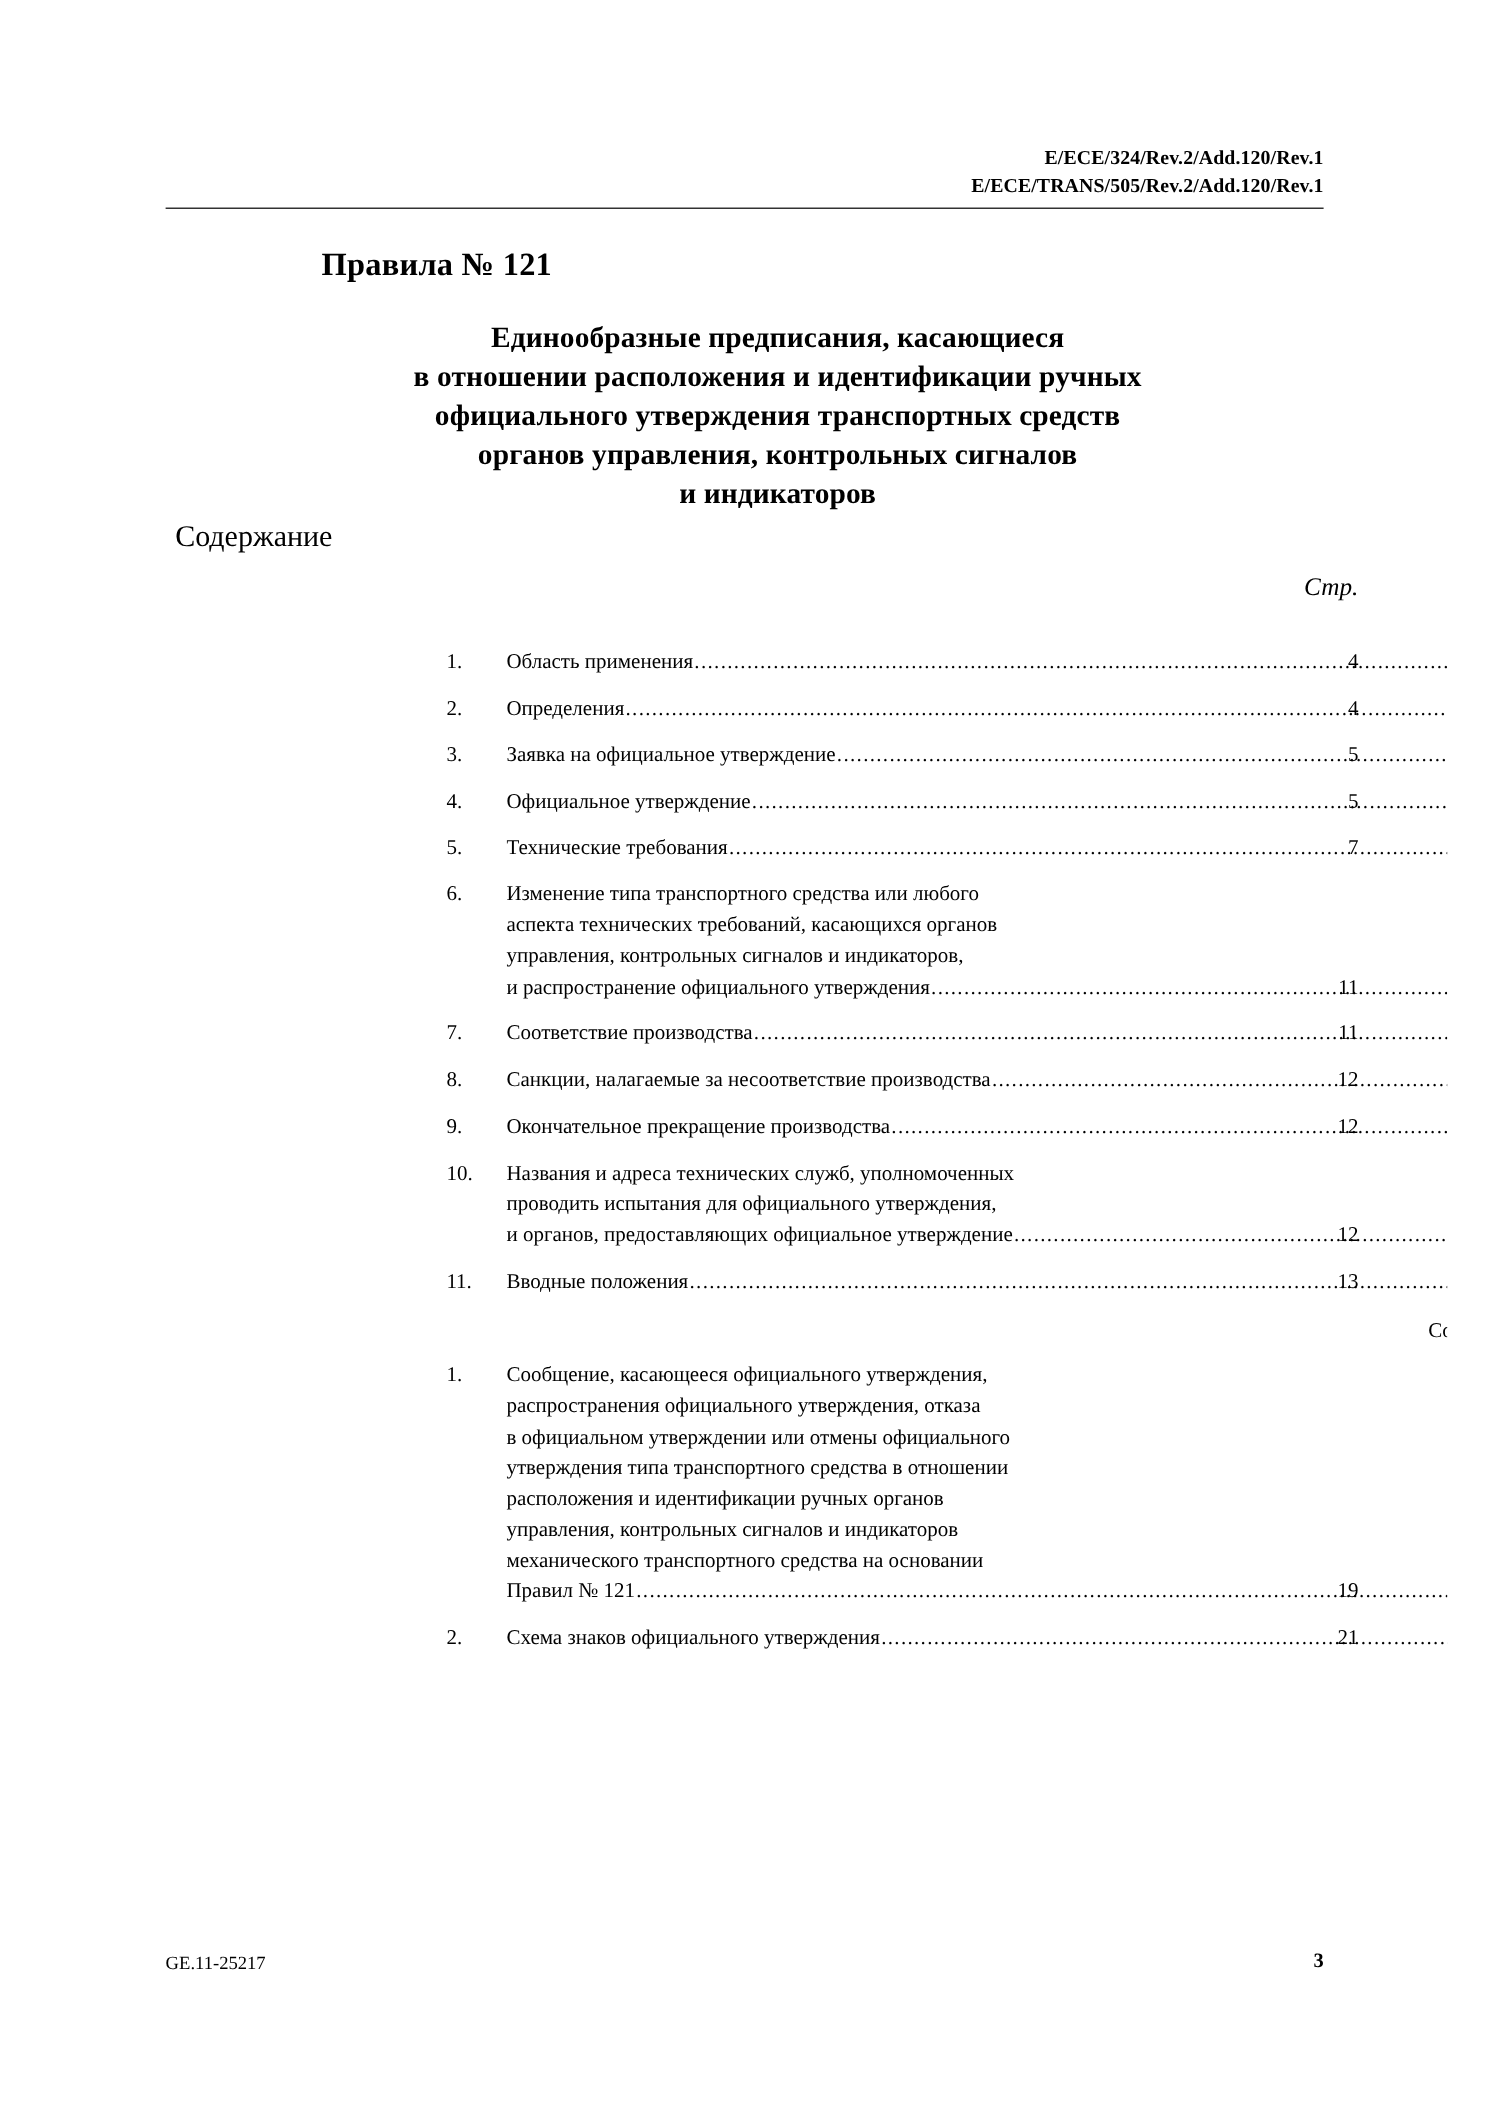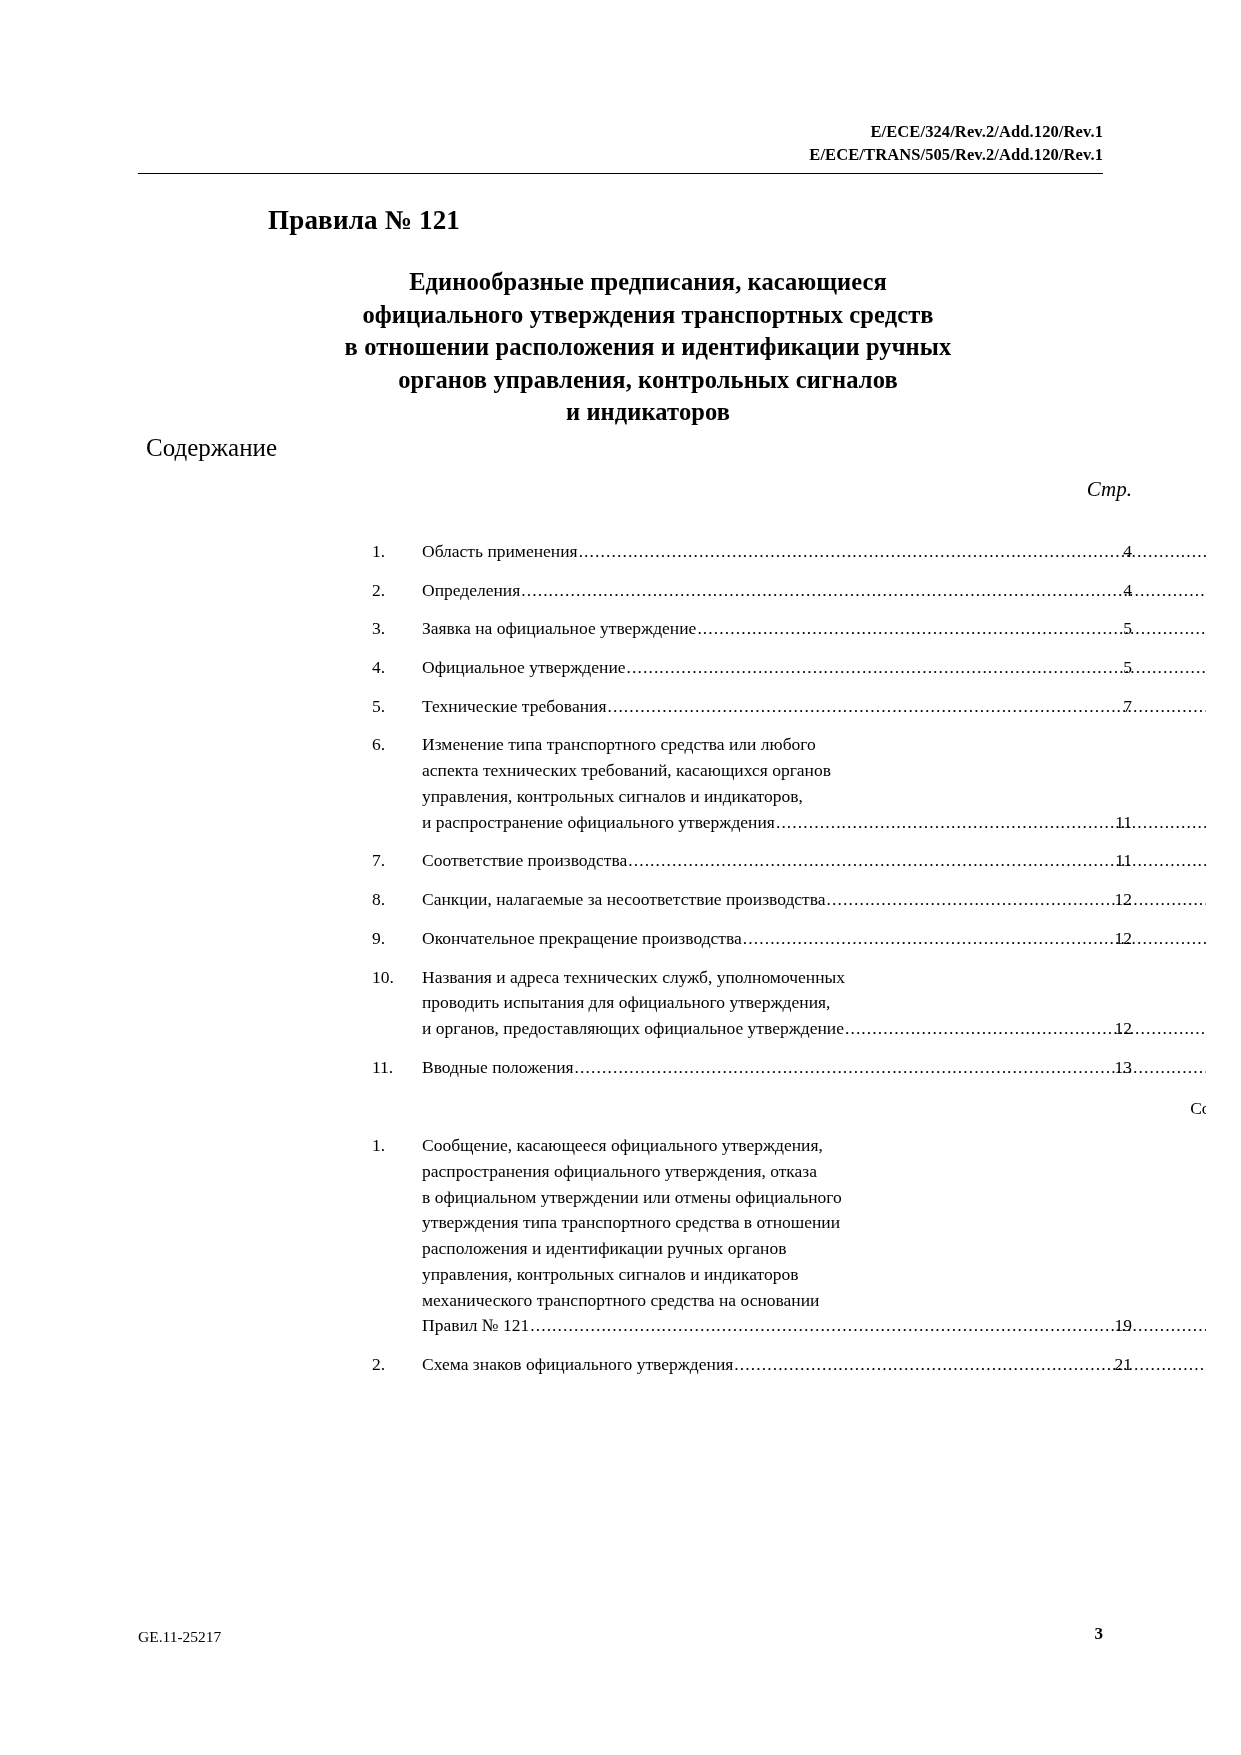--- a/index.html
+++ b/index.html
@@ -173,22 +173,22 @@
     <div>E/ECE/324/Rev.2/Add.120/Rev.1</div>
     <div>E/ECE/TRANS/505/Rev.2/Add.120/Rev.1</div>
   </div>
 
   <div class="header-rule"></div>
 
   <div class="reg-number">Правила № 121</div>
 
   <div class="reg-title" id="reg-title">
       <div>Единообразные предписания, касающиеся</div>
+      <div>в отношении расположения и идентификации ручных</div>
       <div>официального утверждения транспортных средств</div>
-      <div>в отношении расположения и идентификации ручных</div>
       <div>органов управления, контрольных сигналов</div>
       <div>и индикаторов</div>
     </div>
 
   <div class="contents-heading">Содержание</div>
 
   <div class="page-col-label">Стр.</div>
 
   <div class="toc" id="toc">
       <div class="group-label">Правила</div>

